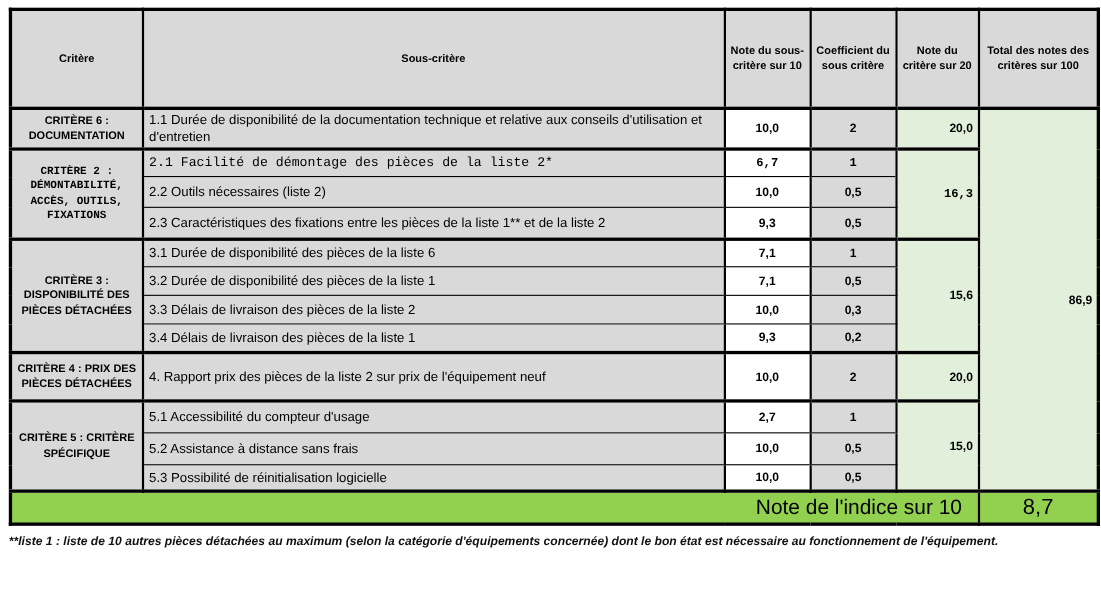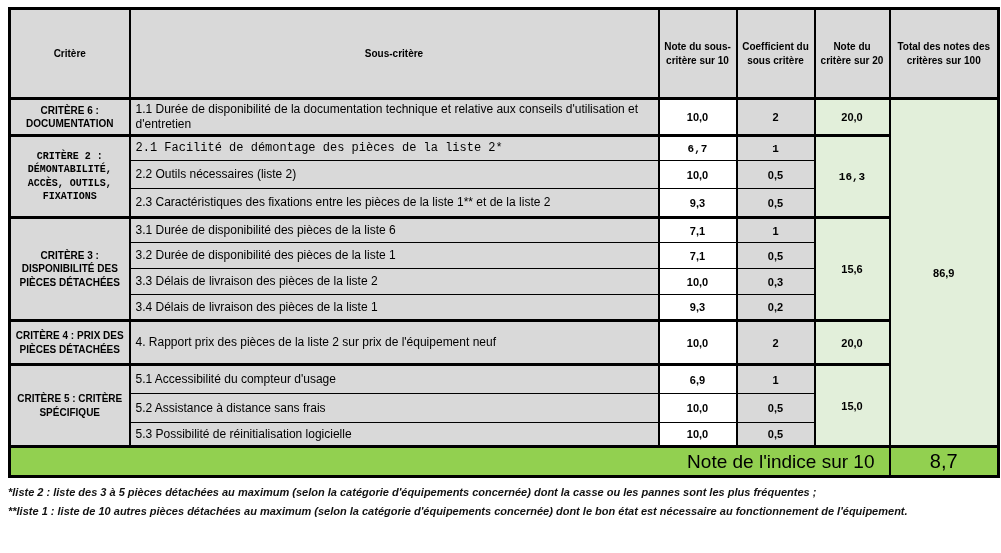--- a/index.html
+++ b/index.html
@@ -68,21 +68,21 @@
   .cell-coef {
     background: #d9d9d9;
     font-size: 11px;
     font-weight: bold;
     text-align: center;
   }
   .cell-note20, .cell-total {
     background: #e2efda;
     font-size: 11px;
     font-weight: bold;
-    text-align: center;
+    text-align: right;
     margin-left: 27px;
   }
 
   tr.rh-header { height: 90px; }
   tr.rh-r11 { height: 32px; }
   tr.rh-r21 { height: 25px; font-family: Liberation Mono, monospace; }
   tr.rh-r22 { height: 28px; }
   tr.rh-r23 { height: 29px; }
   tr.rh-r31 { height: 25px; }
   tr.rh-r32 { height: 26px; }
@@ -195,21 +195,21 @@
       <td class="cell-critere">CRITÈRE 4 : PRIX DES PIÈCES DÉTACHÉES</td>
       <td class="cell-sub">4. Rapport prix des pièces de la liste 2 sur prix de l'équipement neuf</td>
       <td class="cell-note">10,0</td>
       <td class="cell-coef">2</td>
       <td class="cell-note20">20,0</td>
     </tr>
 
     <tr class="group-start rh-r51">
       <td class="cell-critere" rowspan="3">CRITÈRE 5 : CRITÈRE SPÉCIFIQUE</td>
       <td class="cell-sub">5.1 Accessibilité du compteur d'usage</td>
-      <td class="cell-note">6,9</td>
+      <td class="cell-note">2,7</td>
       <td class="cell-coef">1</td>
       <td class="cell-note20" rowspan="3">15,0</td>
     </tr>
     <tr class="rh-r52">
       <td class="cell-sub">5.2 Assistance à distance sans frais</td>
       <td class="cell-note">10,0</td>
       <td class="cell-coef">0,5</td>
     </tr>
     <tr class="rh-r53">
       <td class="cell-sub">5.3 Possibilité de réinitialisation logicielle</td>
@@ -218,16 +218,15 @@
     </tr>
 
     <tr class="group-start rh-footer">
       <td class="footer-label" colspan="5">Note de l'indice sur 10</td>
       <td class="footer-value">8,7</td>
     </tr>
   </tbody>
     </table>
 
   <div class="footnotes">
-    <div class="fn">*liste 2 : liste des 3 à 5 pièces détachées au maximum (selon la catégorie d'équipements concernée) dont la casse ou les pannes sont les plus fréquentes ;</div>
     <div class="fn">**liste 1 : liste de 10 autres pièces détachées au maximum (selon la catégorie d'équipements concernée) dont le bon état est nécessaire au fonctionnement de l'équipement.</div>
   </div>
 </div>
 
 </body></html>

